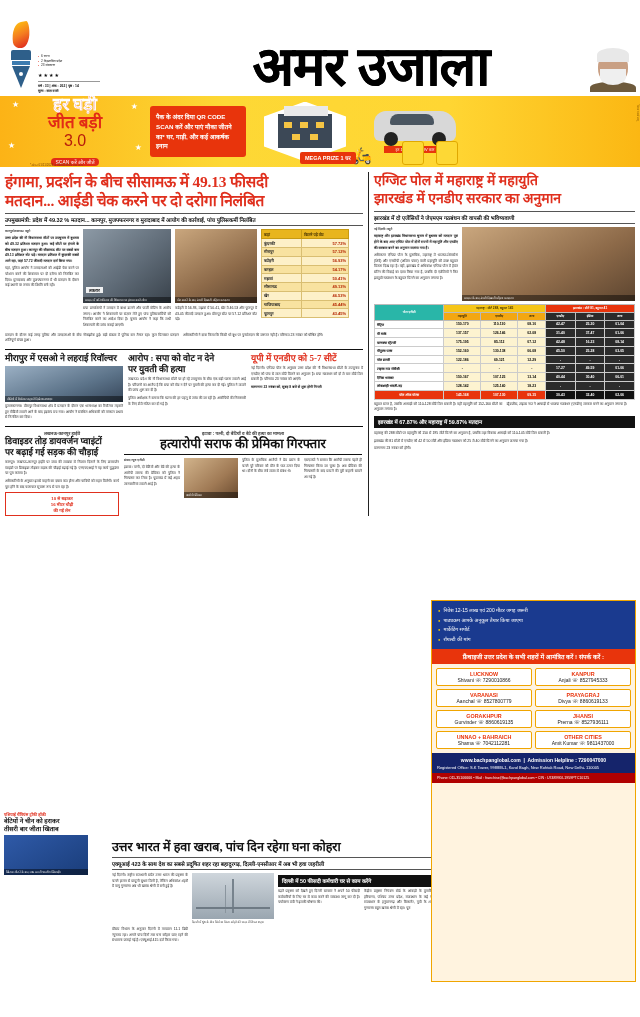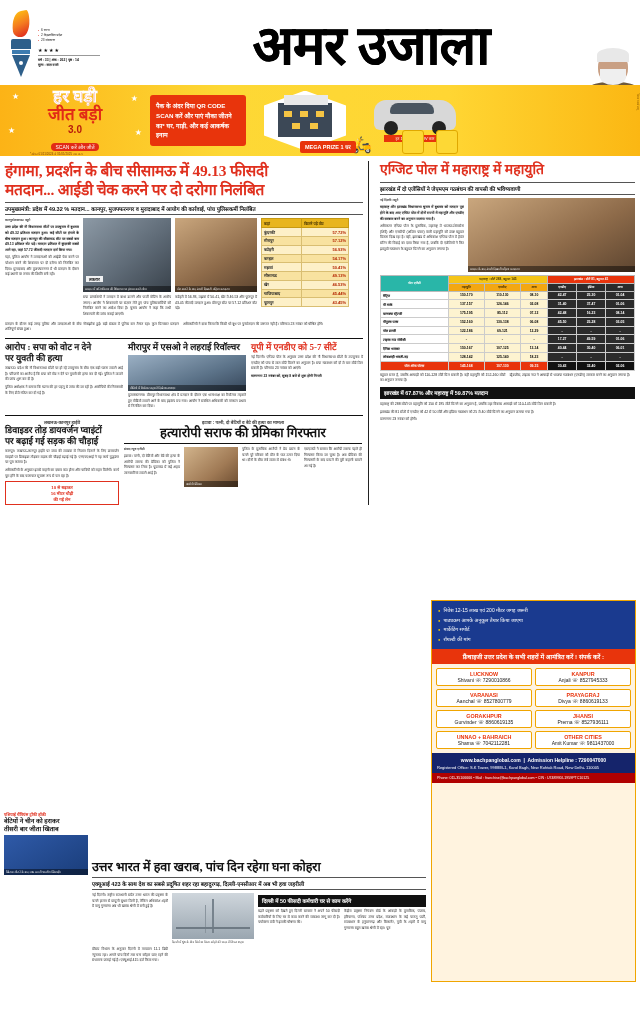--- a/index.html
+++ b/index.html
@@ -6,21 +6,21 @@
   body {
     width: 640px; height: 1017px;
     background: #ffffff;
     font-family: "Liberation Sans", sans-serif;
     overflow: hidden;
     position: relative;
   }
   .page { width: 640px; height: 1017px; position: relative; background:#fff; }
 
   
-  .masthead { display:flex; align-items:center; padding: 6px 8px 2px 8px; height: 85px; position:relative;}
+  .masthead { display:flex; align-items:flex-end; padding: 6px 8px 2px 8px; height: 96px; position:relative;}
   .torch { width: 26px; height: 72px; position:relative; flex:0 0 26px; margin-top:4px;}
   .flame { width:18px; height:26px; margin-left:4px;
     background: linear-gradient(160deg,#fdb913 10%, #f47b20 50%, #e0301e 90%);
     border-radius: 60% 10% 55% 45% / 75% 25% 75% 25%;
     transform: rotate(-8deg);}
   .pen-nib { width:20px; height:40px; margin:2px auto 0 auto; position:relative;}
   .pen-top { width:20px; height:10px; background:#2e5f8a; border-radius:2px 2px 0 0;}
   .pen-band { width:18px;height:4px;background:#3d7cb0;margin:1px auto;}
   .pen-body { width:0;height:0;border-left:9px solid transparent;border-right:9px solid transparent;border-top:22px solid #2e5f8a; margin:0 auto;}
   .pen-dot { width:4px;height:4px;background:#fff;border-radius:50%;margin:-16px auto 0 auto;position:relative;}
@@ -54,21 +54,21 @@
   .au-dotcom { color:#e0301e; font-weight:bold; font-size:8px; font-family:"Liberation Serif",serif; flex:0 0 92px;}
   .green-tag { background:#1a9e4b; color:#fff; font-weight:bold; font-size:8px; padding:2px 5px; margin-right:6px;}
   .strip-text { font-weight:bold; font-size:8.5px; color:#111; flex:1;}
   .up-tag { color:#e0301e; font-weight:bold; font-size:8px; flex:0 0 auto;}
 
   
   .top-ad { height:72px; background:linear-gradient(90deg,#fcb316 0%, #fdd835 35%, #ffd633 70%, #fbb713 100%); position:relative; display:flex; align-items:center; overflow:hidden; border-bottom:1px solid #fff;}
   .ad-hg { flex:0 0 150px; text-align:center; position:relative;}
   .ad-hg .l1 { font-size:17px; font-weight:bold; color:#e22b16; font-family:"Liberation Serif",serif; line-height:18px; -webkit-text-stroke:0.5px #fff;}
   .ad-hg .l2 { font-size:17px; font-weight:bold; color:#e22b16; font-family:"Liberation Serif",serif; line-height:18px;}
-  .ad-hg .l3 { font-size:10px; font-weight:bold; color:#b71c0c;}
+  .ad-hg .l3 { font-size:16px; font-weight:normal; color:#b71c0c;}
   .ad-hg .scanbadge { display:inline-block; background:#e22b16; color:#fff; font-size:5px; padding:1px 5px; border-radius:6px; margin-top:1px;}
   .star { position:absolute; color:#fff; font-size:8px;}
   .ad-redbox { flex:0 0 96px; background:#e8340c; color:#fff; font-size:6.2px; line-height:1.55; padding:6px 6px; font-weight:bold; border-radius:3px; margin-right:4px;}
   .ad-house { flex:0 0 110px; position:relative; height:68px;}
   .hex { position:absolute; left:14px; top:4px; width:82px; height:60px; background:#fff;
      clip-path: polygon(50% 0%, 100% 25%, 100% 75%, 50% 100%, 0% 75%, 0% 25%);}
   .house { position:absolute; left:28px; top:16px; width:54px; height:34px; background:#3c4856;}
   .house .w { position:absolute; background:#f6c544; width:8px;height:6px;}
   .house .top { position:absolute; left:6px; top:-8px; width:44px;height:10px;background:#e9e9e9;}
   .ad-car { flex:0 0 110px; position:relative;}
@@ -83,21 +83,21 @@
   .pack-white { position:absolute; right:34px; top:8px; width:74px;height:52px;background:#fff;border:1px solid #ddd;border-radius:2px;}
   .pack-ghadi { position:absolute; right:46px; top:26px; font-size:13px; font-weight:bold; color:#e8340c; font-family:"Liberation Serif",serif;}
   .pack-200 { position:absolute; right:50px; top:11px; background:#e8340c; color:#fff; font-size:4.5px; padding:1px 3px; border-radius:2px;}
   .ad-foot { position:absolute; bottom:0; left:0; right:0; font-size:3px; color:#7a3d00; padding-left:30px;}
   .megaprize { position:absolute; left:300px; bottom:3px; background:#e8340c; color:#fff; font-weight:bold; font-size:5.5px; padding:2px 5px; border-radius:2px;}
   .ad-side-note { position:absolute; right:1px; top:8px; writing-mode:vertical-rl; font-size:2.6px; color:#8a5a00;}
 
   
   .main { display:flex; padding:4px 5px 0 5px; gap:5px;}
   .col-left { width:360px; }
-  .col-right { width:292px; border-left:1px solid #222; padding-left:11px;}
+  .col-right { width:292px; border-left:1px solid #222; padding-left:5px;}
 
   .head1 { font-family:"Liberation Serif",serif; font-weight:bold; color:#e0301e; font-size:15.5px; line-height:19px; letter-spacing:-0.2px;}
   .head1b { font-family:"Liberation Serif",serif; font-weight:bold; color:#e0301e; font-size:14px; line-height:18px;}
   .subhead { font-size:5.6px; font-weight:bold; color:#111; border-top:0.5px solid #555; border-bottom:0.5px solid #555; padding:1.5px 0; margin:3px 0 3px 0;}
 
   .cols3 { display:flex; gap:4px; margin-top:2px;}
   .c { font-size:3.5px; line-height:1.62; color:#222; text-align:justify;}
   .c .lead { font-weight:bold; font-size:3.5px;}
   .c p { margin-bottom:2px;}
   .byline { font-size:3.2px; font-weight:bold; color:#444; margin-bottom:2px;}
@@ -162,21 +162,21 @@
   .bach-bar { background:#e8340c; color:#fff; text-align:center; font-weight:bold; font-size:6.2px; padding:3px 2px;}
   .bach-grid { display:grid; grid-template-columns:1fr 1fr; gap:3px; padding:4px;}
   .bach-cell { background:#fff; border:1px solid #f0a500; border-radius:2px; text-align:center; padding:2px 1px;}
   .bach-city { color:#e8340c; font-weight:bold; font-size:5.4px;}
   .bach-contact { color:#222; font-size:5px;}
   .bach-foot { background:#15246b; color:#fff; font-size:4px; padding:3px 5px; line-height:1.7;}
   .bach-foot .r1 { text-align:center; font-weight:bold; font-size:5px;}
   .bach-foot .r3 { background:#b00000; margin:2px -5px -3px -5px; padding:2px 5px; font-size:3.6px;}
 
   
-  .wsec { position:absolute; left:2px; top:840px; width:424px;margin-top:20px;}
+  .wsec { position:absolute; left:22px; top:840px; width:424px;}
   .wband { background:#111; color:#fff; font-weight:bold; font-size:5.4px; padding:2px 4px; margin:2px 0;}
   .wphoto { background:linear-gradient(180deg,#cfd6dc,#9aa6b0); height:46px; position:relative;}
   .bridge { position:absolute; left:50%; top:6px; transform:translateX(-50%); width:2px; height:34px; background:#77838d;}
   .bridge2 { position:absolute; left:40%; top:12px; width:1.5px; height:28px; background:#8a959e;}
   .deck { position:absolute; bottom:10px; left:4px; right:4px; height:2px; background:#6e7a84;}
 
   .sports { position:absolute; left:4px; top:812px; width:84px;}
   .sp-kick { color:#e0301e; font-weight:bold; font-size:4.2px;}
   .sp-head { font-weight:bold; font-size:6.4px; line-height:8px; color:#111;}
   .sp-photo { height:40px; background:linear-gradient(150deg,#2f5aa8,#1a3d7a); margin-top:2px; position:relative;}
@@ -345,34 +345,34 @@
         </div>
         <div class="c" style="width:178px;">
           <p>अधिकारियों ने दावा किया कि किसी भी बूथ पर पुनर्मतदान की जरूरत नहीं है। परिणाम 23 नवंबर को घोषित होंगे।</p>
         </div>
       </div>
 
       <div class="rule-blk"></div>
 
       <div style="display:flex; gap:5px; margin-top:2px;">
         <div style="width:118px;">
+          <div class="headsm">मीरापुर में एसओ ने लहराई रिवॉल्वर</div>
+          <div class="photo p3" style="height:36px;margin-top:2px;">
+            <div class="cap">वीडियो में रिवॉल्वर लहराते दिखे थानाध्यक्ष।</div>
+          </div>
+          <div class="c" style="margin-top:2px;">
+            <p>मुजफ्फरनगर। मीरापुर विधानसभा क्षेत्र में मतदान के दौरान एक थानाध्यक्ष का रिवॉल्वर लहराते हुए वीडियो सामने आने के बाद हड़कंप मच गया। आयोग ने संबंधित अधिकारी को तत्काल प्रभाव से निलंबित कर दिया।</p>
+          </div>
+        </div>
+        <div style="width:118px;">
           <div class="headsm">आरोप : सपा को वोट न देने</div>
           <div class="headsm">पर युवती की हत्या</div>
           <div class="c" style="margin-top:2px;">
             <p>लखनऊ। प्रदेश की नौ विधानसभा सीटों पर हो रहे उपचुनाव के बीच एक बड़ी घटना सामने आई है। परिजनों का आरोप है कि सपा को वोट न देने पर युवती की हत्या कर दी गई। पुलिस ने मामले की जांच शुरू कर दी है।</p>
             <p>पुलिस अधीक्षक ने बताया कि घटना की हर पहलू से जांच की जा रही है। आरोपियों की गिरफ्तारी के लिए टीमें गठित कर दी गई हैं।</p>
-          </div>
-        </div>
-        <div style="width:118px;">
-          <div class="headsm">मीरापुर में एसओ ने लहराई रिवॉल्वर</div>
-          <div class="photo p3" style="height:36px;margin-top:2px;">
-            <div class="cap">वीडियो में रिवॉल्वर लहराते दिखे थानाध्यक्ष।</div>
-          </div>
-          <div class="c" style="margin-top:2px;">
-            <p>मुजफ्फरनगर। मीरापुर विधानसभा क्षेत्र में मतदान के दौरान एक थानाध्यक्ष का रिवॉल्वर लहराते हुए वीडियो सामने आने के बाद हड़कंप मच गया। आयोग ने संबंधित अधिकारी को तत्काल प्रभाव से निलंबित कर दिया।</p>
           </div>
         </div>
         <div style="width:112px;">
           <div class="headsm red">यूपी में एनडीए को 5-7 सीटें</div>
           <div class="c" style="margin-top:2px;">
             <p>नई दिल्ली। एग्जिट पोल के अनुसार उत्तर प्रदेश की नौ विधानसभा सीटों के उपचुनाव में एनडीए को पांच से सात सीटें मिलने का अनुमान है। सपा गठबंधन को दो से चार सीटें मिल सकती हैं। परिणाम 23 नवंबर को आएंगे।</p>
             <p class="lead">मतगणना 23 नवंबर को, सुबह 8 बजे से शुरू होगी गिनती</p>
           </div>
         </div>
       </div>
@@ -414,20 +414,21 @@
             <div class="c" style="width:58px;">
               <p>एसएसपी ने बताया कि आरोपी सराफ पहले ही गिरफ्तार किया जा चुका है। अब प्रेमिका की गिरफ्तारी के बाद मामले की पूरी कहानी सामने आ गई है।</p>
             </div>
           </div>
         </div>
       </div>
     </div>
 
     <div class="col-right">
       <div class="head1b">एग्जिट पोल में महाराष्ट्र में महायुति</div>
+      <div class="head1b">झारखंड में एनडीए सरकार का अनुमान</div>
       <div class="subhead">झारखंड में दो एजेंसियों ने जेएमएम गठबंधन की वापसी की भविष्यवाणी</div>
 
       <div style="display:flex; gap:4px;">
         <div class="c" style="width:84px;">
           <div class="byline">नई दिल्ली। ब्यूरो</div>
           <p class="lead">महाराष्ट्र और झारखंड विधानसभा चुनाव में बुधवार को मतदान पूरा होने के बाद आए एग्जिट पोल में दोनों राज्यों में महायुति और एनडीए की सरकार बनने का अनुमान जताया गया है।</p>
           <p>अधिकतर एग्जिट पोल के मुताबिक, महाराष्ट्र में भाजपा-शिवसेना (शिंदे) और एनसीपी (अजित पवार) वाली महायुति को स्पष्ट बहुमत मिलता दिख रहा है। वहीं, झारखंड में अधिकांश एग्जिट पोल में हेमंत सोरेन की विदाई का दावा किया गया है, जबकि दो एजेंसियों ने फिर झामुमो गठबंधन के बहुमत मिलने का अनुमान लगाया है।</p>
         </div>
         <div style="flex:1;">
           <div class="photo p2" style="height:74px;">

